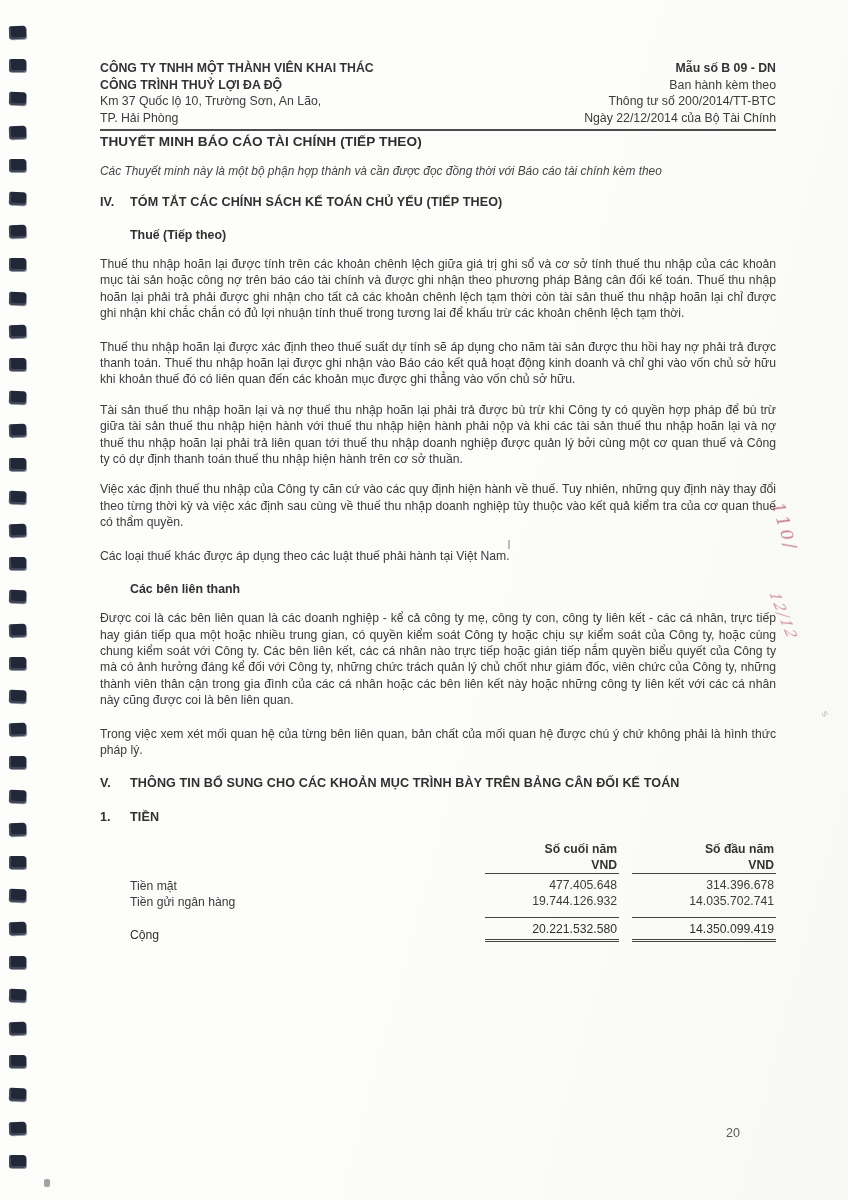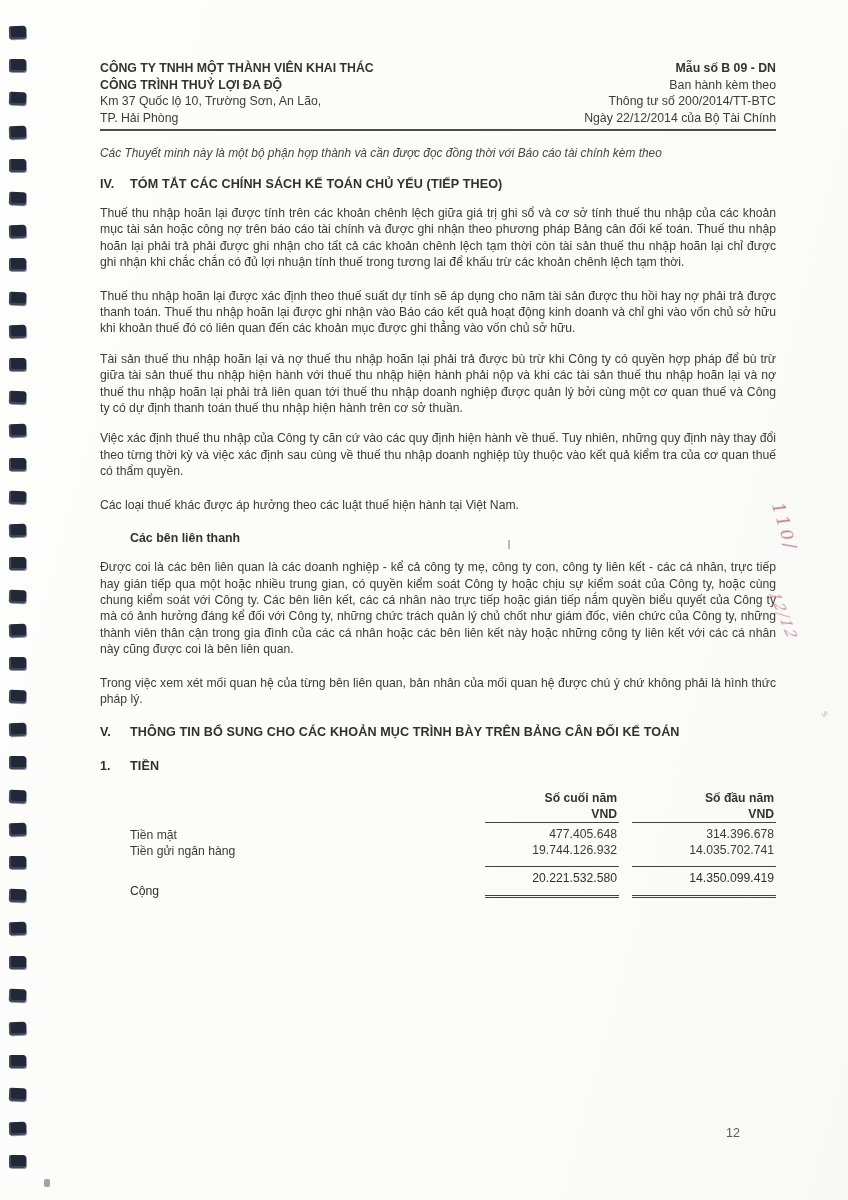--- a/index.html
+++ b/index.html
@@ -50,21 +50,21 @@
   .t-label{flex:1;}
   .t-col1{width:132px;text-align:right;padding:1px 2px 1px 0;}
   .t-col2{width:142px;text-align:right;padding:1px 2px 1px 0;}
   .t-gapcol{width:13px;}
   .t-head .t-col1,.t-head .t-col2{font-weight:bold;color:#333;}
   .u-line{border-bottom:1.6px solid #434343;}
   .row-vals{padding-top:3px;}
   .t-total{font-weight:normal;color:#2f2f2f;margin-top:8px;}
   .t-total .t-col1,.t-total .t-col2{
     border-top:1.6px solid #434343;border-bottom:3px double #434343;
-    padding-top:4px;padding-bottom:10px;
+    padding-top:4px;padding-bottom:3px;
   }
   .t-total .t-label{padding-top:4px;}
   
   .page-num{position:absolute;left:726px;top:1126px;font-size:12.5px;color:#5a5a5a;}
   
   .hand{
     position:absolute;color:rgba(176,74,92,.72);
     font-family:"DejaVu Serif","Liberation Serif",serif;font-style:italic;
     filter:blur(.3px);
   }
@@ -128,38 +128,40 @@
         <div>TP. Hải Phòng</div>
       </div>
       <div class="hdr-right">
         <div class="b">Mẫu số B 09 - DN</div>
         <div>Ban hành kèm theo</div>
         <div>Thông tư số 200/2014/TT-BTC</div>
         <div>Ngày 22/12/2014 của Bộ Tài Chính</div>
       </div>
     </div>
 
+    <div class="title">THUYẾT MINH BÁO CÁO TÀI CHÍNH (TIẾP THEO)</div>
     <div class="subtitle">Các Thuyết minh này là một bộ phận hợp thành và cần được đọc đồng thời với Báo cáo tài chính kèm theo</div>
 
     <div class="sec" style="margin-top:17px;">
       <div class="sec-num">IV.</div>
       <div class="sec-head">TÓM TẮT CÁC CHÍNH SÁCH KẾ TOÁN CHỦ YẾU (TIẾP THEO)</div>
     </div>
 
+    <div class="subhead indent">Thuế (Tiếp theo)</div>
 
     <p class="body indent">Thuế thu nhập hoãn lại được tính trên các khoản chênh lệch giữa giá trị ghi sổ và cơ sở tính thuế thu nhập của các khoản mục tài sản hoặc công nợ trên báo cáo tài chính và được ghi nhận theo phương pháp Bảng cân đối kế toán. Thuế thu nhập hoãn lại phải trả phải được ghi nhận cho tất cả các khoản chênh lệch tạm thời còn tài sản thuế thu nhập hoãn lại chỉ được ghi nhận khi chắc chắn có đủ lợi nhuận tính thuế trong tương lai để khấu trừ các khoản chênh lệch tạm thời.</p>
     <p class="body indent gap18">Thuế thu nhập hoãn lại được xác định theo thuế suất dự tính sẽ áp dụng cho năm tài sản được thu hồi hay nợ phải trả được thanh toán. Thuế thu nhập hoãn lại được ghi nhận vào Báo cáo kết quả hoạt động kinh doanh và chỉ ghi vào vốn chủ sở hữu khi khoản thuế đó có liên quan đến các khoản mục được ghi thẳng vào vốn chủ sở hữu.</p>
     <p class="body indent">Tài sản thuế thu nhập hoãn lại và nợ thuế thu nhập hoãn lại phải trả được bù trừ khi Công ty có quyền hợp pháp để bù trừ giữa tài sản thuế thu nhập hiện hành với thuế thu nhập hiện hành phải nộp và khi các tài sản thuế thu nhập hoãn lại và nợ thuế thu nhập hoãn lại phải trả liên quan tới thuế thu nhập doanh nghiệp được quản lý bởi cùng một cơ quan thuế và Công ty có dự định thanh toán thuế thu nhập hiện hành trên cơ sở thuần.</p>
     <p class="body indent">Việc xác định thuế thu nhập của Công ty căn cứ vào các quy định hiện hành về thuế. Tuy nhiên, những quy định này thay đổi theo từng thời kỳ và việc xác định sau cùng về thuế thu nhập doanh nghiệp tùy thuộc vào kết quả kiểm tra của cơ quan thuế có thẩm quyền.</p>
-    <p class="body indent gap18">Các loại thuế khác được áp hưởng theo các luật thuế hiện hành tại Việt Nam.</p>
+    <p class="body indent gap18">Các loại thuế khác được áp dụng theo các luật thuế phải hành tại Việt Nam.</p>
 
     <div class="subhead indent" style="margin-top:18px;">Các bên liên thanh</div>
 
     <p class="body indent">Được coi là các bên liên quan là các doanh nghiệp - kể cả công ty mẹ, công ty con, công ty liên kết - các cá nhân, trực tiếp hay gián tiếp qua một hoặc nhiều trung gian, có quyền kiểm soát Công ty hoặc chịu sự kiểm soát của Công ty, hoặc cùng chung kiểm soát với Công ty. Các bên liên kết, các cá nhân nào trực tiếp hoặc gián tiếp nắm quyền biểu quyết của Công ty mà có ảnh hưởng đáng kể đối với Công ty, những chức trách quản lý chủ chốt như giám đốc, viên chức của Công ty, những thành viên thân cận trong gia đình của các cá nhân hoặc các bên liên kết này hoặc những công ty liên kết với các cá nhân này cũng được coi là bên liên quan.</p>
-    <p class="body indent gap18">Trong việc xem xét mối quan hệ của từng bên liên quan, bản nhân của mối quan hệ được chú ý chứ không phải là hình thức pháp lý.</p>
+    <p class="body indent gap18">Trong việc xem xét mối quan hệ của từng bên liên quan, bản chất của mối quan hệ được chú ý chứ không phải là hình thức pháp lý.</p>
 
     <div class="sec" style="margin-top:18px;">
       <div class="sec-num">V.</div>
       <div class="sec-head">THÔNG TIN BỔ SUNG CHO CÁC KHOẢN MỤC TRÌNH BÀY TRÊN BẢNG CÂN ĐỐI KẾ TOÁN</div>
     </div>
 
     <div class="sec" style="margin-top:20px;">
       <div class="sec-num">1.</div>
       <div class="sec-head">TIỀN</div>
     </div>
@@ -192,21 +194,21 @@
       <div class="t-row t-total">
         <div class="t-label">Cộng</div>
         <div class="t-col1">20.221.532.580</div>
         <div class="t-gapcol"></div>
         <div class="t-col2">14.350.099.419</div>
       </div>
     </div>
 
   </div>
 
-  <div class="page-num">12</div>
+  <div class="page-num">20</div>
 
   <div class="hand hand1">110/</div>
   <div class="hand hand2">12/12</div>
   <div class="smudge1"></div>
   <div class="smudge2">s</div>
   <div class="smudge3"></div>
 
 </div>
 
 </body></html>

